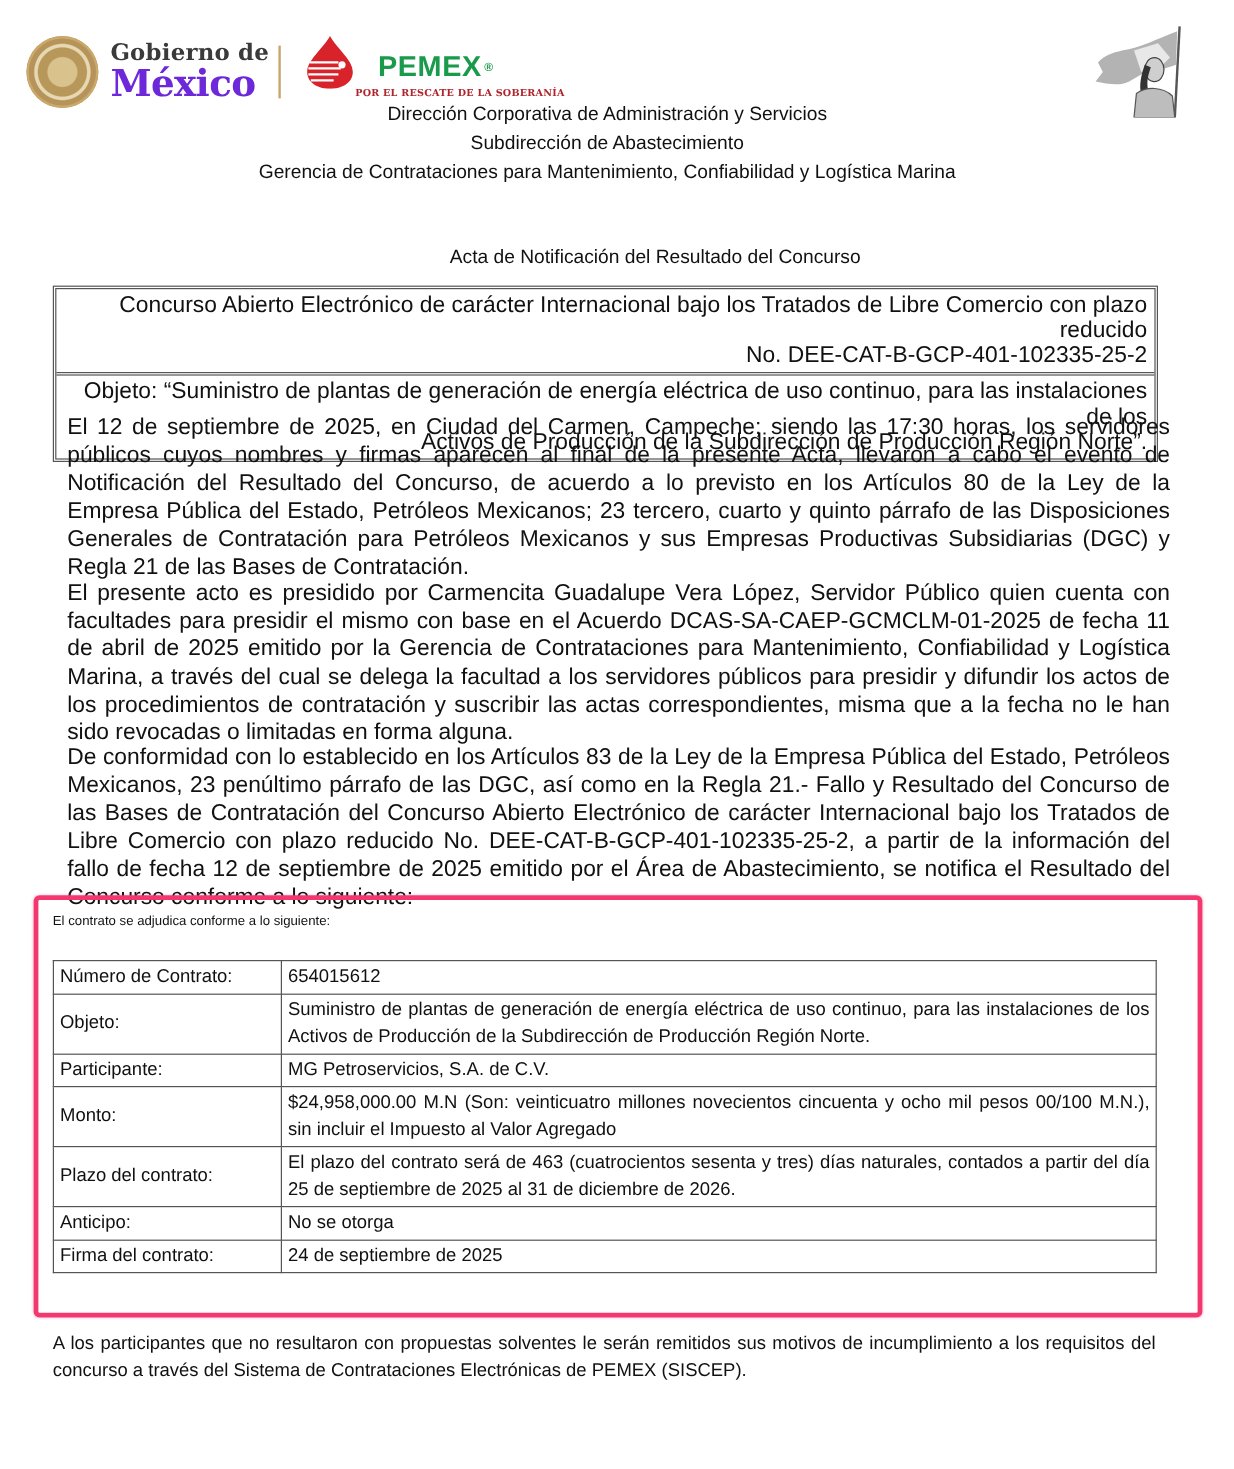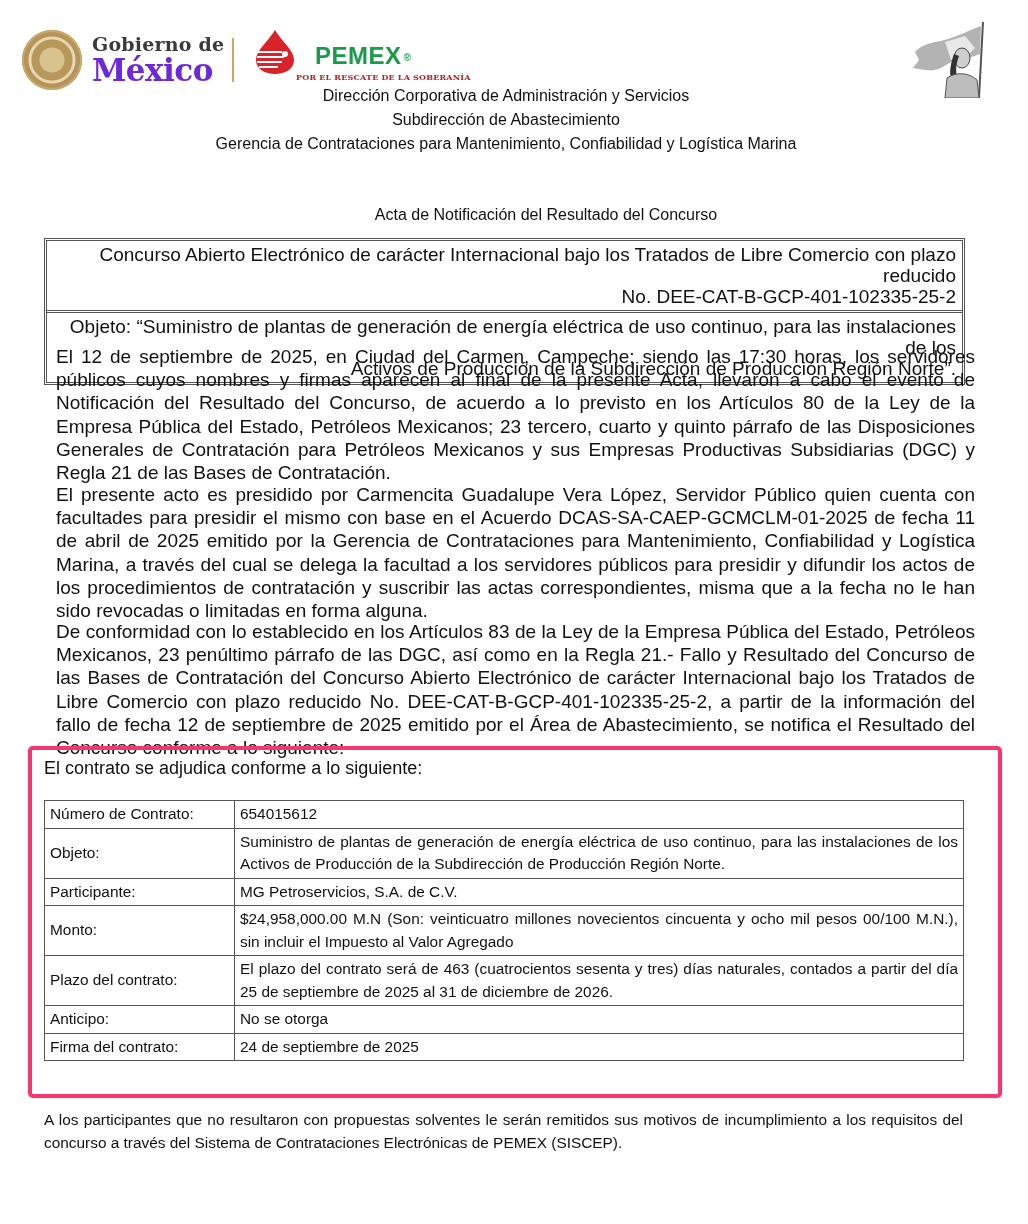--- a/index.html
+++ b/index.html
@@ -32,21 +32,21 @@
   .concurso-row { text-align: right; font-size: 19px; line-height: 21px; padding: 3px 6px 3px; }
   .concurso-row + .concurso-row { border-top: 3px double #555; }
 
   .para { position: absolute; left: 56px; width: 919px; font-size: 19px; line-height: 23.2px; text-align: justify; }
   .p1 { top: 345px; }
   .p2 { top: 483px; }
   .p3 { top: 620px; }
 
   .highlight-box { position: absolute; left: 28px; top: 746px; width: 974px; height: 352px; box-sizing: border-box;
     border: 4px solid #f2386f; border-radius: 5px; box-shadow: 0 0 2px rgba(242,56,111,0.35); }
-  .adjudica { position: absolute; left: 44px; top: 757px; font-size: 18px; line-height: 23px; }
+  .adjudica { position: absolute; left: 44px; top: 757px; font-size: 11px; line-height: 23px; }
 
   table.contract { position: absolute; left: 44px; top: 800px; width: 920px; border-collapse: collapse; font-size: 15.4px; }
   table.contract td { border: 1px solid #555; padding: 2px 5px; line-height: 22.5px; vertical-align: middle; }
   table.contract td.lbl { width: 179px; }
   table.contract td.val { text-align: justify; margin-left: 44px; }
 
   .closing { position: absolute; left: 44px; top: 1108px; width: 919px; font-size: 15.4px; line-height: 23.2px; }
 </style>
 </head>
 <body>

